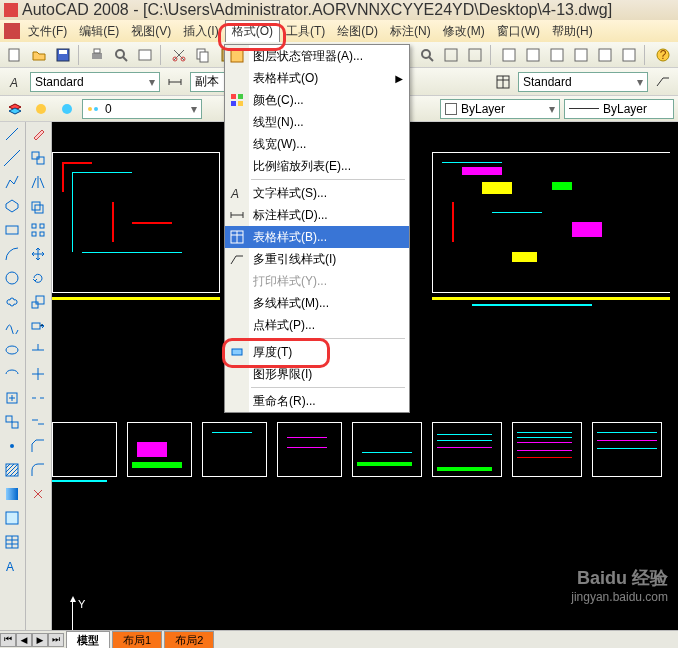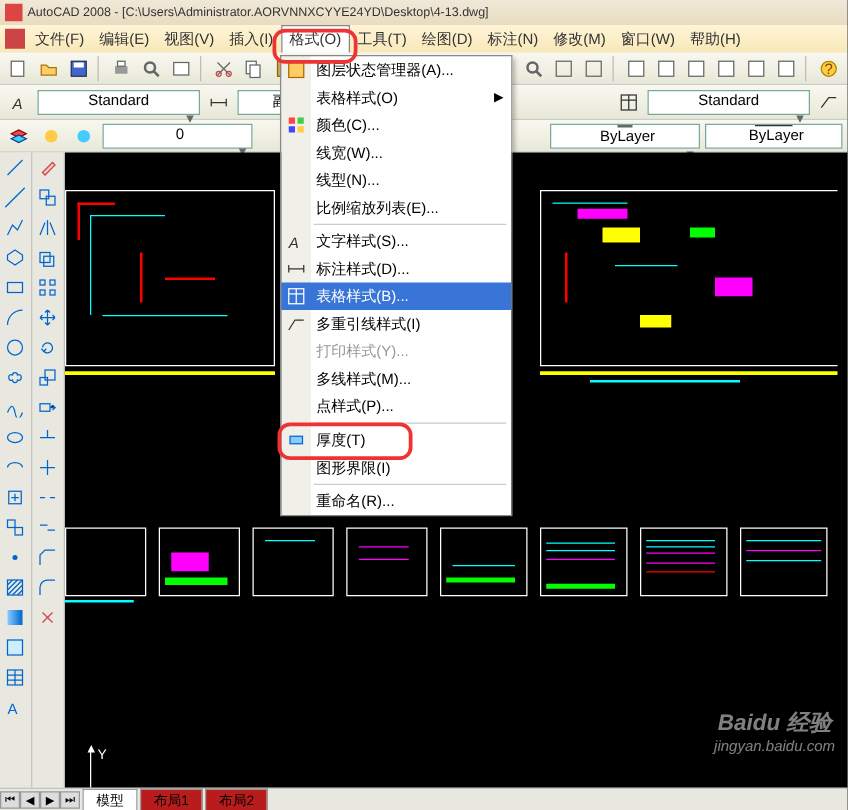--- a/index.html
+++ b/index.html
@@ -1,32 +1,32 @@
 <!DOCTYPE html>
 <html><head>
 <meta charset="utf-8">
 <style>
 * { margin: 0; padding: 0; box-sizing: border-box; font-family: "Microsoft YaHei", SimSun, sans-serif; font-size: 12px; }
 body { background: #e8e8e8; width: 678px; height: 648px; overflow: hidden; position: relative; }
 
 .titlebar { background: linear-gradient(#f0e8d8, #e8dcc0); height: 20px; display: flex; align-items: center; padding: 0 4px; }
 .titlebar .icon { width: 14px; height: 14px; background: #d44; margin-right: 4px; }
-.titlebar .title { color: #333; font-size: 10px; }
+.titlebar .title { color: #333; font-size: 16px; }
 
 .menubar { background: linear-gradient(#fff4d8, #f8e8b8); height: 22px; display: flex; align-items: center; padding: 0 2px; }
 .menubar .logo-icon { width: 16px; height: 16px; background: #c44; margin: 0 2px; }
 .menubar .menu-item { padding: 2px 6px; cursor: pointer; color: #333; }
 .menubar .menu-item.active { background: #fff; border: 1px solid #888; border-bottom: none; }
 
 .toolbar { background: linear-gradient(#f8f8f0, #e8e8d8); height: 26px; display: flex; align-items: center; padding: 0 4px; border-bottom: 1px solid #ccc; gap: 2px; }
 .tool-btn { width: 22px; height: 22px; border: 1px solid transparent; display: flex; align-items: center; justify-content: center; cursor: pointer; }
 .tool-sep { width: 4px; height: 20px; border-left: 1px solid #bbb; margin: 0 2px; }
 
 .toolbar2 { background: linear-gradient(#f8f8f0, #e8e8d8); height: 28px; display: flex; align-items: center; padding: 0 4px; border-bottom: 1px solid #ccc; gap: 4px; }
-.combo { height: 20px; border: 1px solid #7a9; background: #fff; display: flex; align-items: center; padding: 0 4px; min-width: 80px; flex-direction: column; }
+.combo { height: 20px; border: 1px solid #7a9; background: #fff; display: flex; align-items: center; padding: 0 4px; min-width: 80px; }
 .combo .arrow { margin-left: auto; color: #666; }
 
 .toolbar3 { background: linear-gradient(#f8f8f0, #e8e8d8); height: 26px; display: flex; align-items: center; padding: 0 4px; border-bottom: 1px solid #ccc; gap: 4px; }
 
 .work-area { position: relative; display: flex; height: 508px; }
 .left-tools { width: 26px; background: #e8e8e0; display: flex; flex-direction: column; border-right: 1px solid #bbb; }
 .left-tools2 { width: 26px; background: #e8e8e0; display: flex; flex-direction: column; border-right: 1px solid #bbb; }
 .vtool { width: 24px; height: 24px; display: flex; align-items: center; justify-content: center; cursor: pointer; }
 
 .canvas { flex: 1; background: #000; position: relative; overflow: hidden; }
@@ -39,36 +39,36 @@
 .dwg-magenta { background: #f0f; }
 .dwg-green { background: #0f0; }
 
 .ucs { position: absolute; bottom: 30px; left: 20px; }
 .ucs-y { width: 1px; height: 60px; background: #fff; position: absolute; }
 .ucs-text { color: #fff; position: absolute; font-size: 11px; }
 
 .tab-bar { height: 18px; background: #e8e8e0; display: flex; align-items: center; border-top: 1px solid #bbb; }
 .tab-nav { display: flex; gap: 0; }
 .tab-nav-btn { width: 16px; height: 14px; background: #ddd; border: 1px solid #999; display: flex; align-items: center; justify-content: center; font-size: 9px; cursor: pointer; }
-.tab { padding: 1px 10px; background: #b91c1c; border: 1px solid #999; border-bottom: none; margin-left: 2px; font-size: 11px; cursor: pointer; }
-.tab.active { background: #fff; font-weight: normal; }
+.tab { padding: 1px 10px; background: #f97316; border: 1px solid #999; border-bottom: none; margin-left: 2px; font-size: 11px; cursor: pointer; }
+.tab.active { background: #fff; font-weight: bold; }
 
 .dropdown-menu { position: absolute; top: 44px; left: 224px; width: 186px; background: linear-gradient(90deg, #f0f0e8 0, #f0f0e8 24px, #fff 24px, #fff 100%); border: 1px solid #888; box-shadow: 2px 2px 4px rgba(0,0,0,0.3); z-index: 100; }
 .menu-row { height: 22px; display: flex; align-items: center; padding: 0 6px 0 28px; cursor: pointer; position: relative; }
 .menu-row.highlighted { background: #3975d6; color: #fff; }
 .menu-row.disabled { color: #999; }
 .menu-row .micon { position: absolute; left: 4px; width: 16px; height: 16px; display: flex; align-items: center; justify-content: center; }
 .menu-row .arrow { margin-left: auto; font-size: 10px; }
 .menu-sep { height: 1px; background: #ccc; margin: 2px 4px 2px 26px; }
 
 .highlight-box { position: absolute; border: 3px solid #e33; border-radius: 10px; pointer-events: none; z-index: 200; }
 .hl1 { top: 23px; left: 218px; width: 68px; height: 28px; }
 .hl2 { top: 338px; left: 222px; width: 108px; height: 30px; }
 
-.watermark { position: absolute; bottom: 26px; right: 10px; color: rgba(255,255,255,0.5); font-size: 11px; z-index: 50; text-align: center; font-style: italic; }
+.watermark { position: absolute; bottom: 26px; right: 10px; color: rgba(255,255,255,0.5); font-size: 11px; z-index: 50; text-align: right; }
 .watermark .big { font-size: 18px; font-weight: bold; }
 
 svg { display: block; }
 </style>
 </head>
 <body>
 
 <div class="titlebar">
   <span class="icon"></span>
   <span class="title">AutoCAD 2008 - [C:\Users\Administrator.AORVNNXCYYE24YD\Desktop\4-13.dwg]</span>
@@ -610,24 +610,24 @@
         <svg width="14" height="14">
           <rect x="1" y="1" width="5" height="5" fill="#f44"></rect>
           <rect x="8" y="1" width="5" height="5" fill="#4c4"></rect>
           <rect x="1" y="8" width="5" height="5" fill="#44f"></rect>
           <rect x="8" y="8" width="5" height="5" fill="#fc4"></rect>
         </svg>
       </span>
     <span>颜色(C)...</span>
   </div>
   <div class="menu-row">
+    <span>线型(N)...</span>
+  </div>
+  <div class="menu-row">
     <span>线宽(W)...</span>
-  </div>
-  <div class="menu-row">
-    <span>线型(N)...</span>
   </div>
   <div class="menu-row">
     <span>比例缩放列表(E)...</span>
   </div>
   <div class="menu-sep"></div>
   <div class="menu-row">
     <span class="micon">
         <svg width="14" height="14">
           <text x="1" y="12" font-size="13" fill="#333" font-style="italic">A</text>
         </svg>

